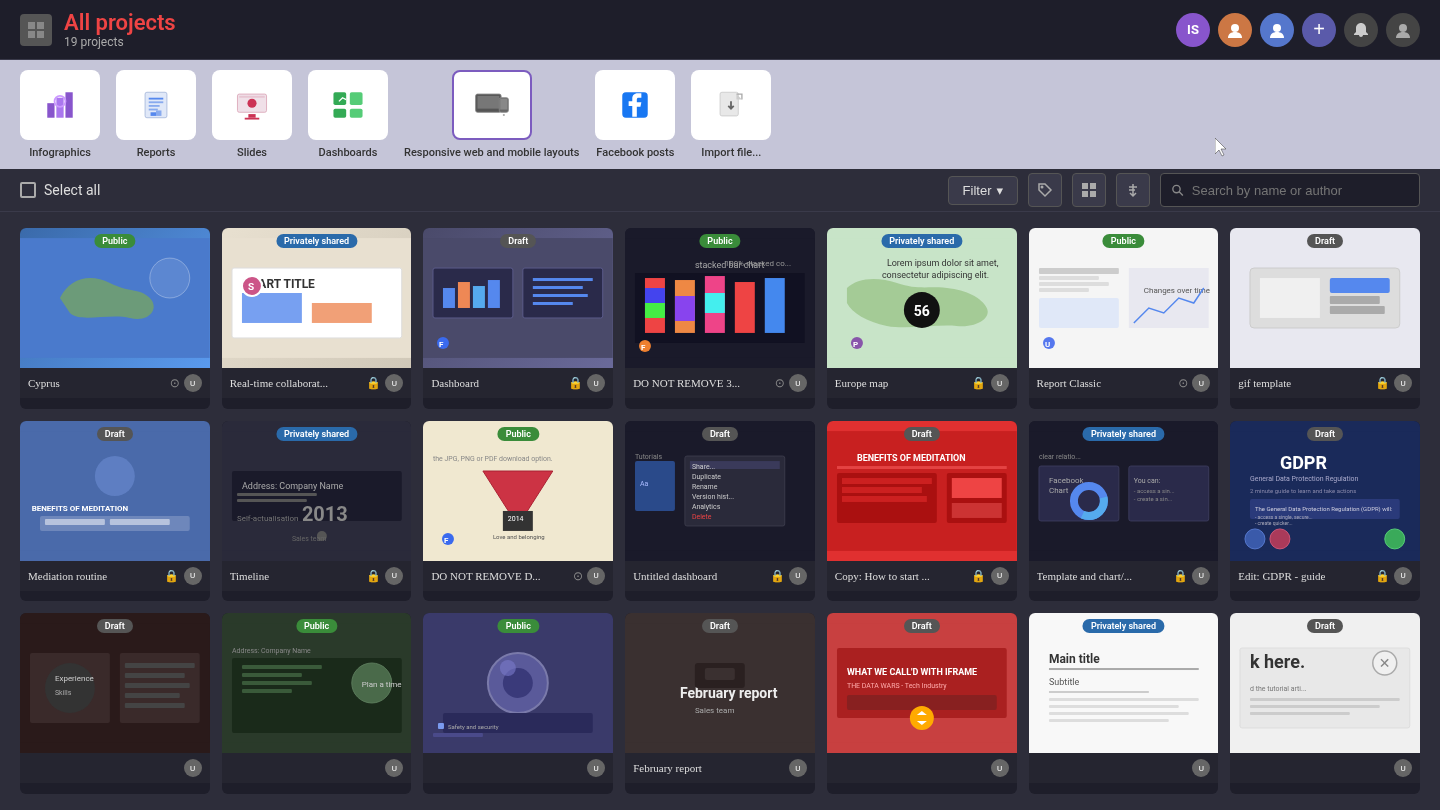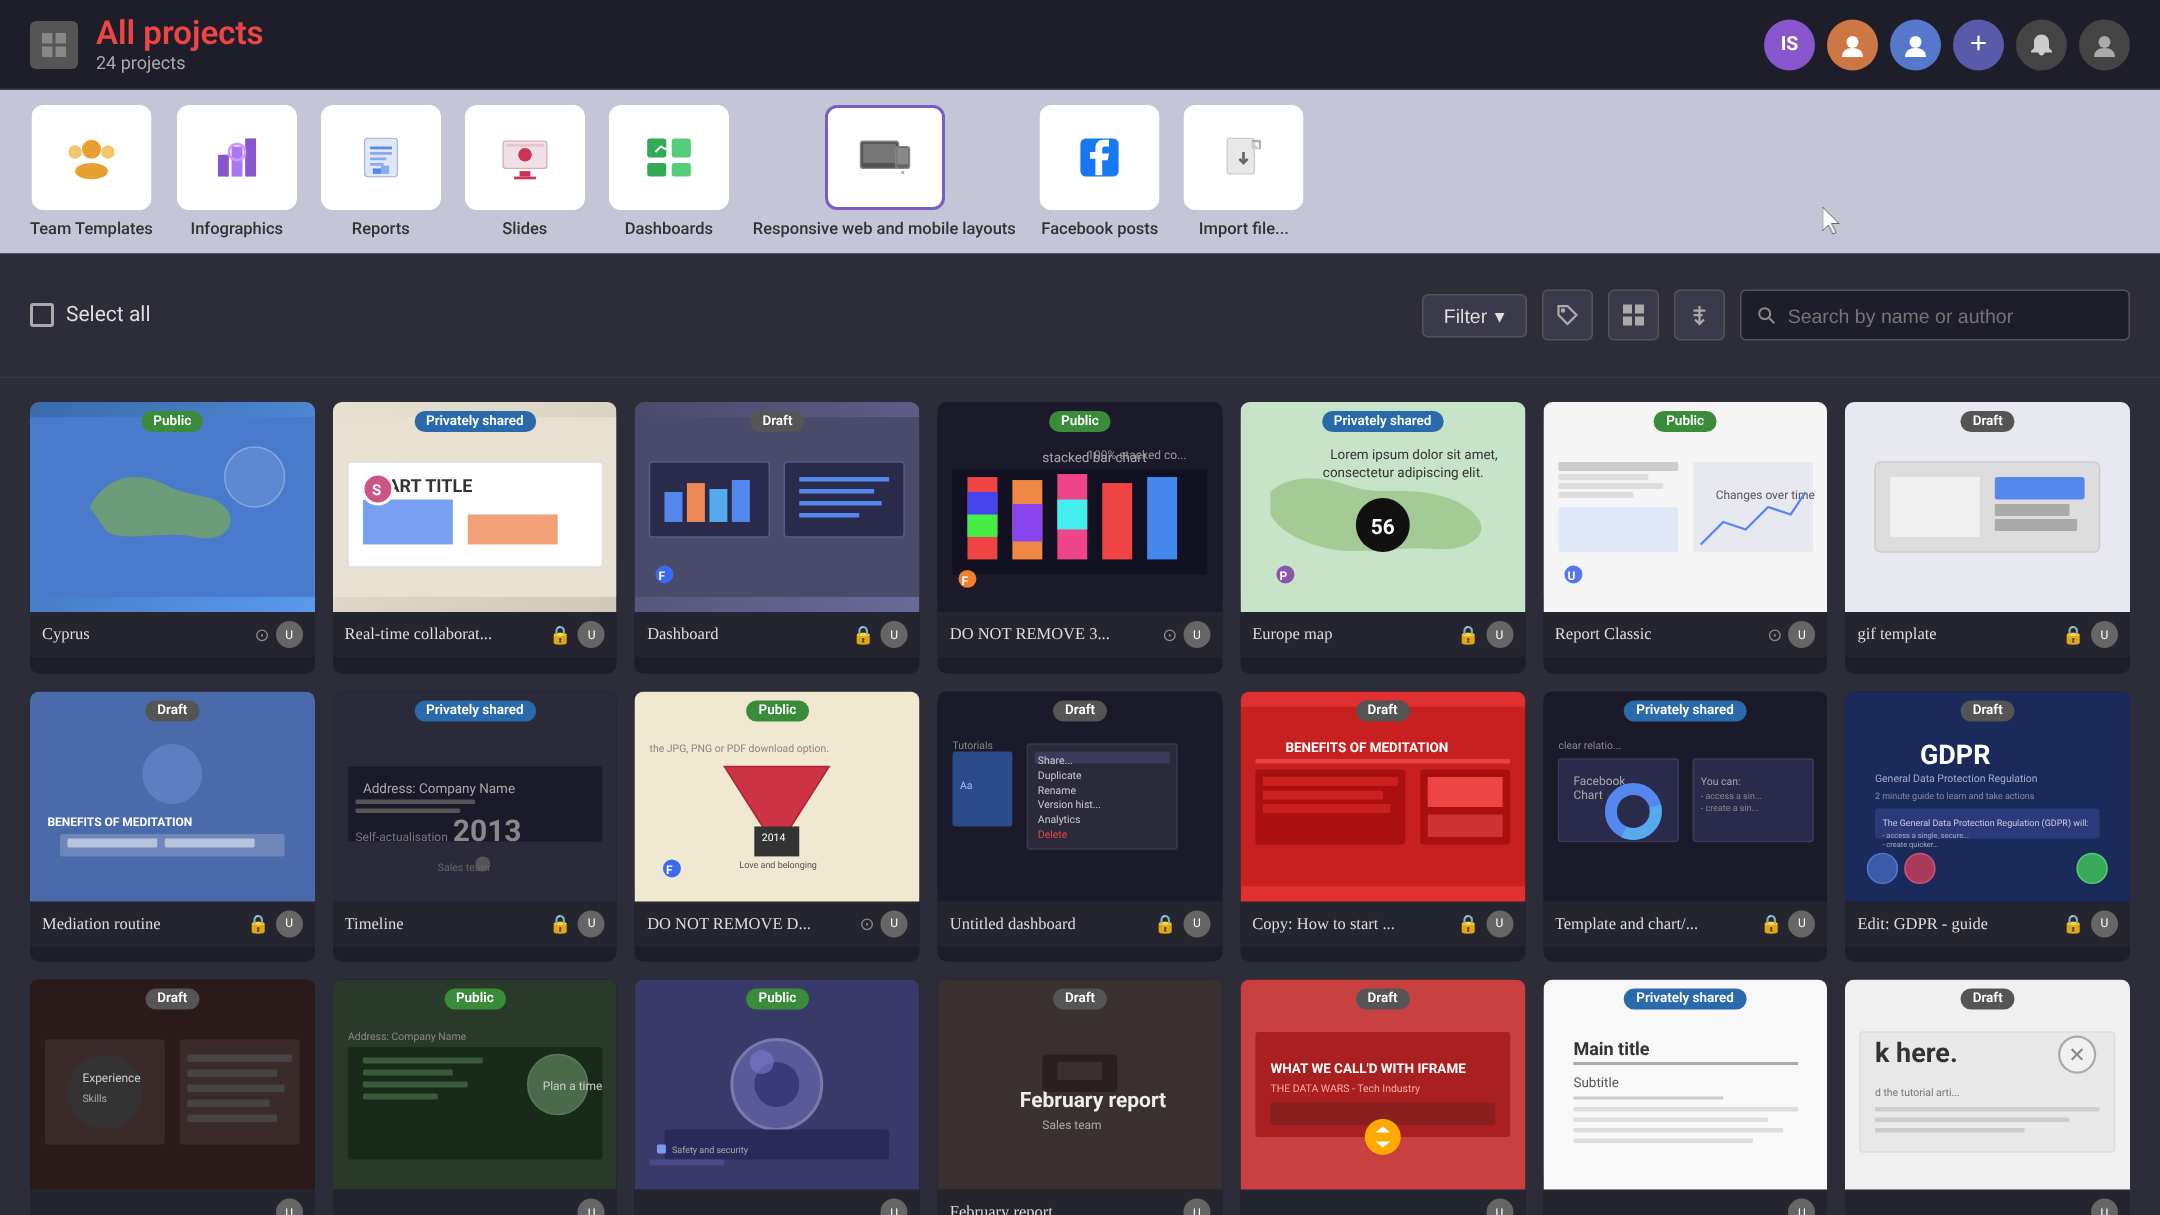--- a/index.html
+++ b/index.html
@@ -128,21 +128,21 @@
       font-size: 11px;
       color: #333;
       text-align: center;
       font-weight: 500;
     }
 
     
     .toolbar {
       display: flex;
       align-items: center;
-      padding: 24px 20px;
+      padding: 4px 20px;
       background: #2d2d3a;
       gap: 10px;
       border-bottom: 1px solid #3a3a4a;
     }
     .select-all {
       display: flex;
       align-items: center;
       gap: 8px;
       font-size: 14px;
       color: #ddd;
@@ -298,21 +298,21 @@
     <div class="header-logo">
       <svg width="20" height="20" viewBox="0 0 20 20" fill="none">
         <rect x="2" y="2" width="7" height="7" fill="#888"></rect>
         <rect x="11" y="2" width="7" height="7" fill="#888"></rect>
         <rect x="2" y="11" width="7" height="7" fill="#888"></rect>
         <rect x="11" y="11" width="7" height="7" fill="#888"></rect>
       </svg>
     </div>
     <div>
       <div class="header-title">All projects</div>
-      <div class="header-subtitle">24 projects</div>
+      <div class="header-subtitle">19 projects</div>
     </div>
   </div>
   <div class="header-right">
     <div class="avatar-placeholder" style="background:#8855cc;">IS</div>
     <div class="avatar-placeholder" style="background:#cc7744;">
       <svg width="18" height="18" viewBox="0 0 18 18">
           <circle cx="9" cy="7" r="4" fill="#fff"></circle>
           <path d="M2 17c0-4 3-6 7-6s7 2 7 6" fill="#fff"></path>
         </svg>
     </div>
@@ -332,31 +332,20 @@
       <svg width="18" height="18" viewBox="0 0 18 18">
           <circle cx="9" cy="7" r="4" fill="#aaa"></circle>
           <path d="M2 17c0-4 3-6 7-6s7 2 7 6" fill="#aaa"></path>
         </svg>
     </div>
   </div>
 </div>
 
 <div class="category-bar">
 
-  <div class="category-item">
-    <div class="category-icon-box">
-      <svg width="44" height="44" viewBox="0 0 44 44">
-        <circle cx="22" cy="16" r="7" fill="#e8a030"></circle>
-        <ellipse cx="22" cy="32" rx="12" ry="6" fill="#e8a030"></ellipse>
-        <circle cx="10" cy="18" r="5" fill="#f0b84a" opacity="0.8"></circle>
-        <circle cx="34" cy="18" r="5" fill="#f0b84a" opacity="0.8"></circle>
-      </svg>
-    </div>
-    <span class="category-label">Team Templates</span>
-  </div>
 
   <div class="category-item">
     <div class="category-icon-box">
       <svg width="44" height="44" viewBox="0 0 44 44">
         <rect x="8" y="20" width="8" height="16" fill="#8855cc"></rect>
         <rect x="18" y="14" width="8" height="22" fill="#aa77ee"></rect>
         <rect x="28" y="8" width="8" height="28" fill="#8855cc"></rect>
         <circle cx="22" cy="18" r="6" fill="none" stroke="#cc99ff" stroke-width="2"></circle>
       </svg>
     </div>

